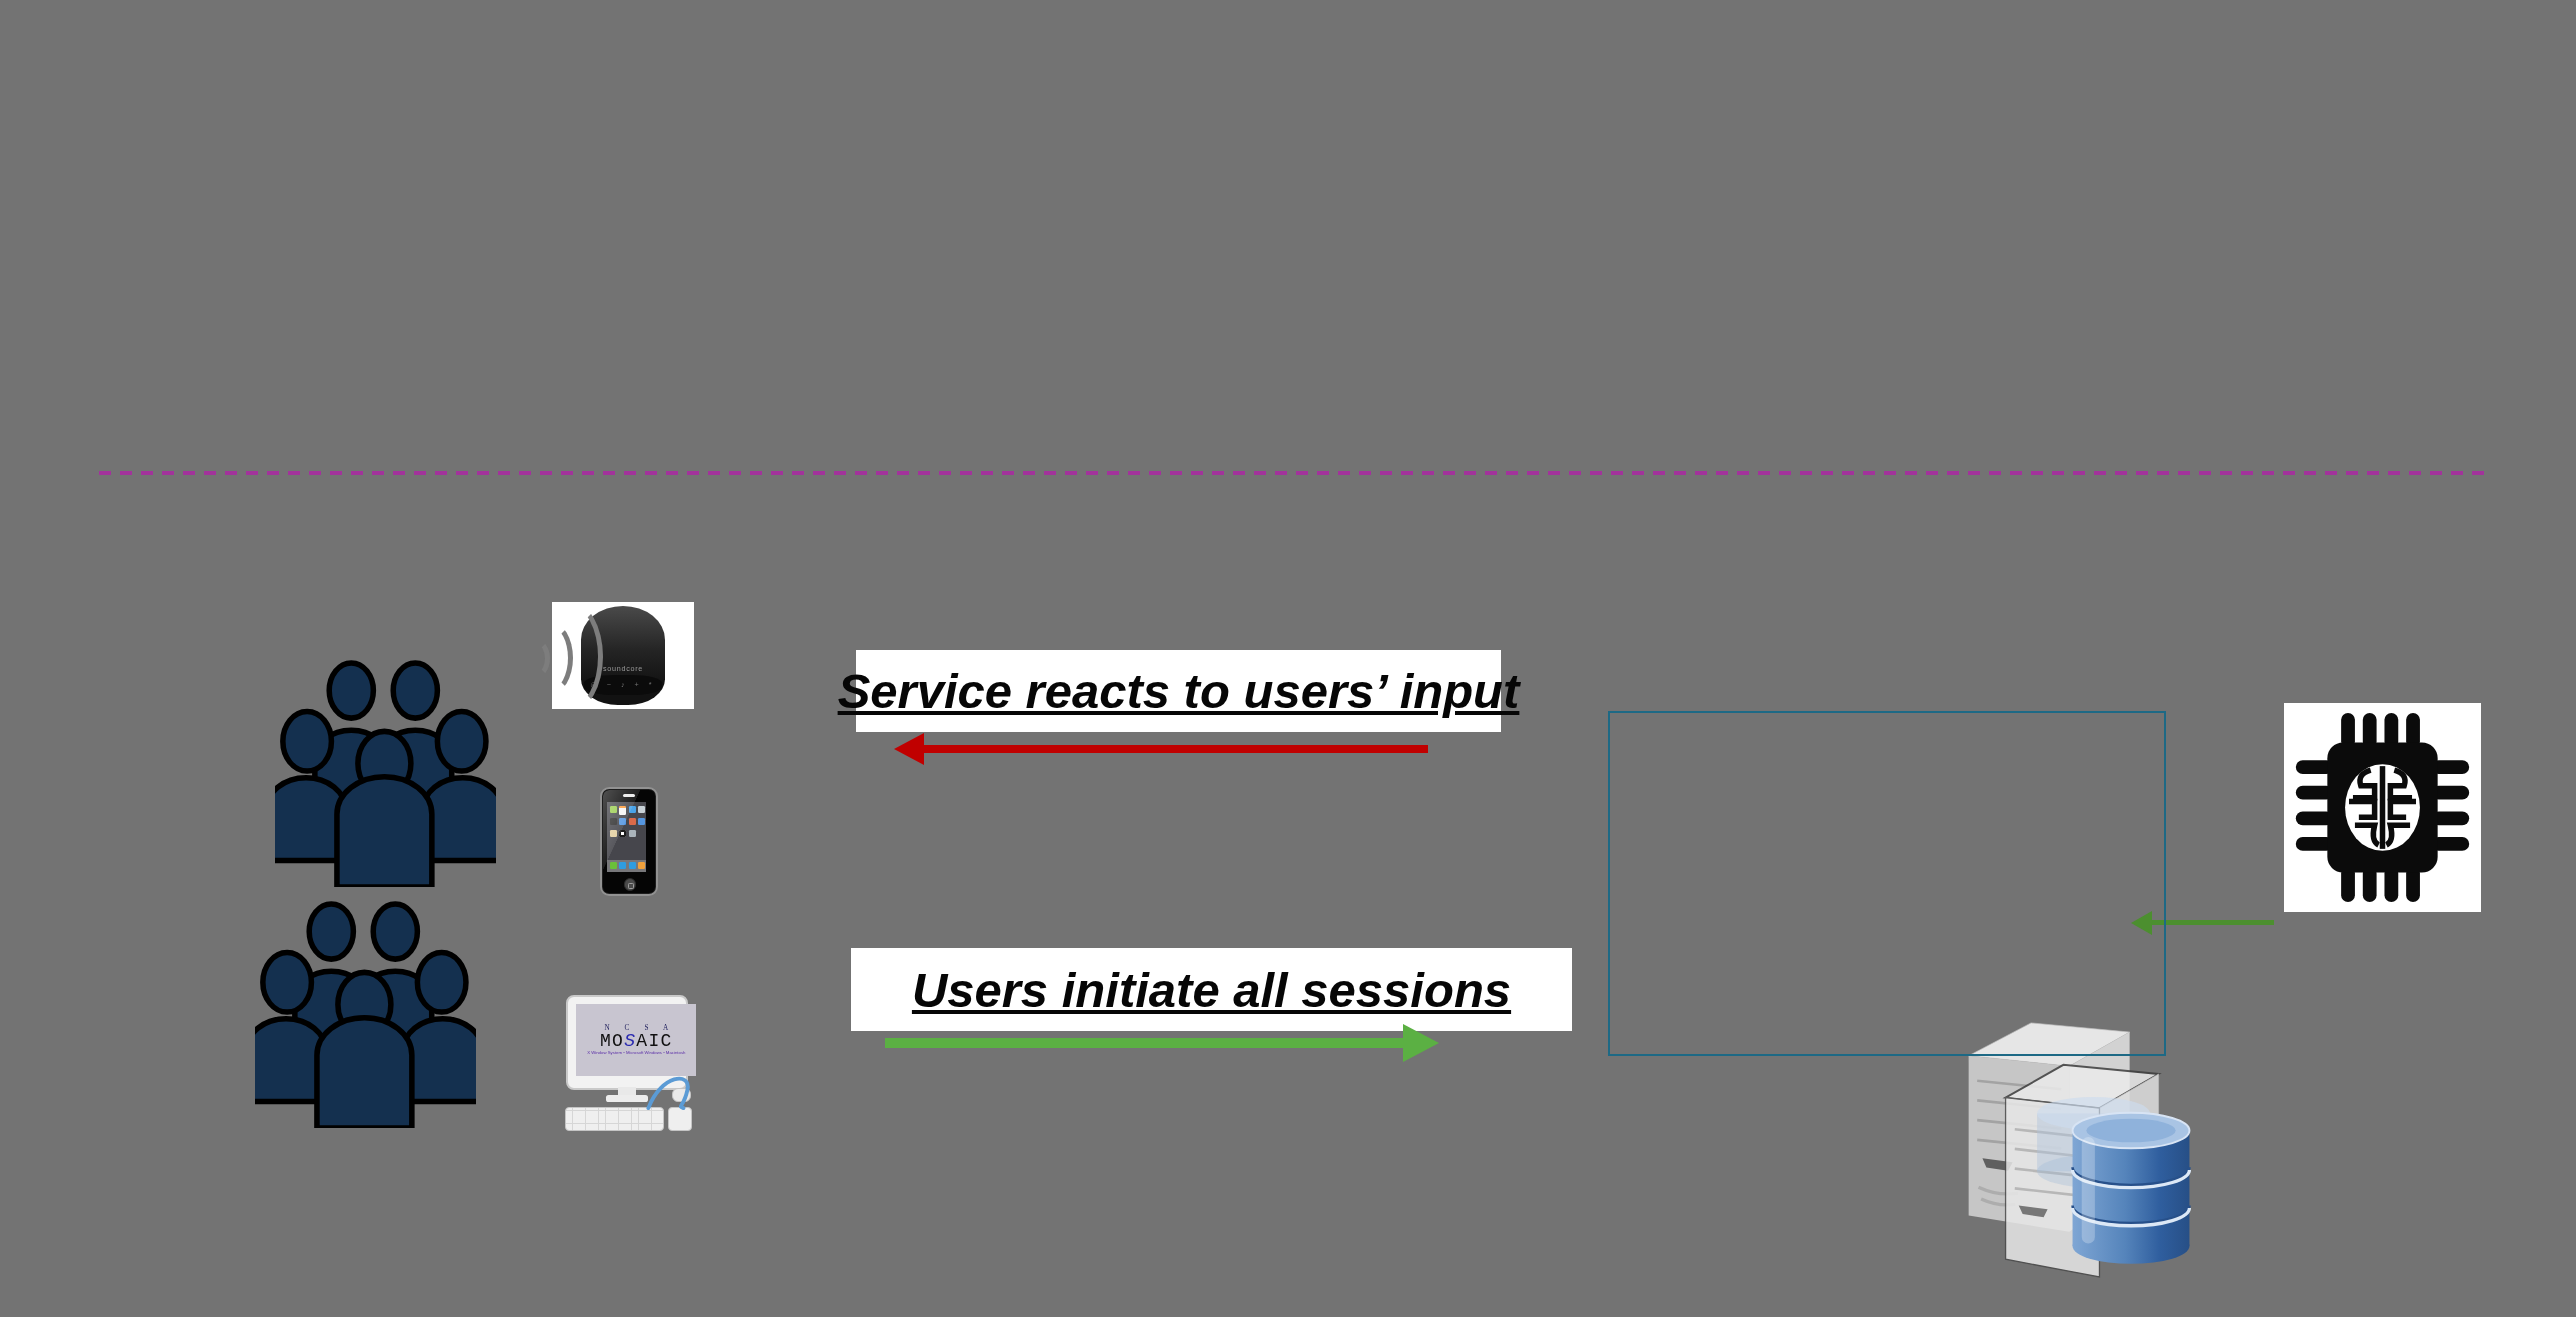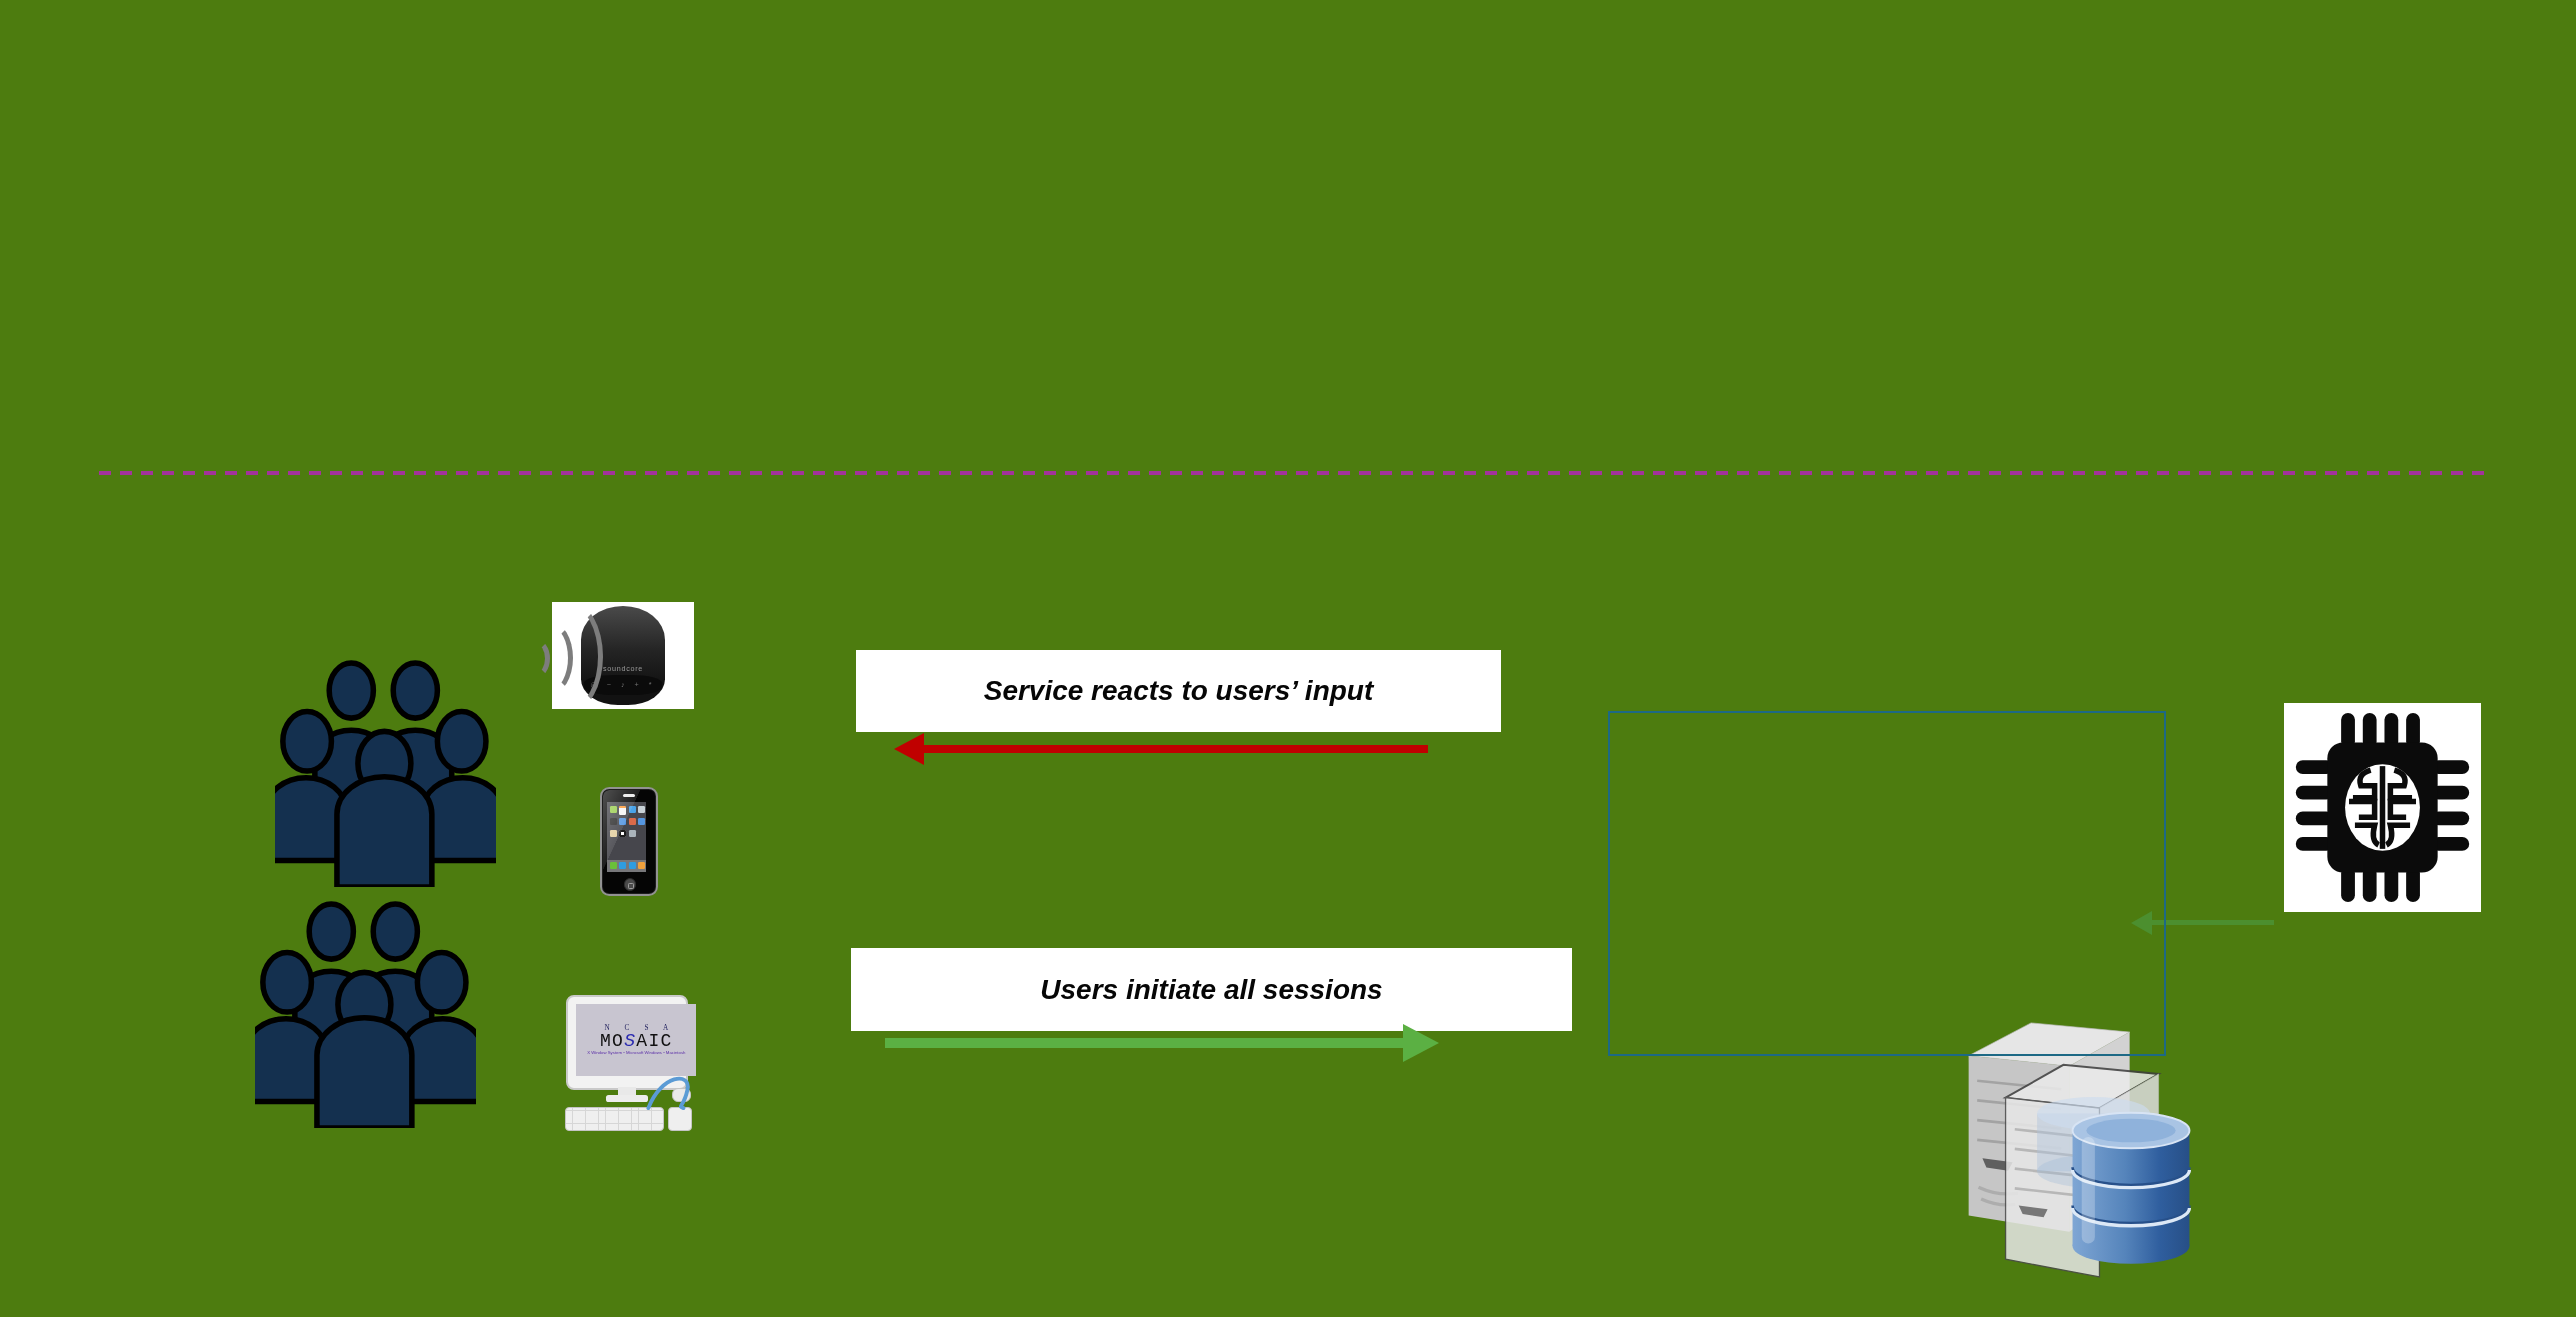--- a/index.html
+++ b/index.html
@@ -1,16 +1,16 @@
 <!DOCTYPE html>
 <html style="font-size:10.5px"><head>
 <meta charset="utf-8">
 <style>
   html,body{margin:0;padding:0;background:#000;}
-  #stage{position:relative;width:2576px;height:1318px;background:#4d7c0f;overflow:hidden;
+  #stage{position:relative;width:2576px;height:1318px;background:#737373;overflow:hidden;
          font-family:"Liberation Sans",sans-serif;}
   .abs{position:absolute;}
 
   
   .divider{left:99px;top:471px;width:2386px;height:4px;
     background:repeating-linear-gradient(90deg,#A2339B 0 12px,transparent 12px 21px);}
 
   
   .group{width:221px;height:234px;}
   .group svg{width:100%;height:100%;}
@@ -56,21 +56,21 @@
   .mon-base{left:41px;top:100px;width:42px;height:6.6px;background:#ededed;border-radius:2.6px;}
   .keyboard{left:0;top:112px;width:97px;height:22.4px;background:#efefef;border:1.3px solid #c4c4c4;border-radius:4px;
     background-image:repeating-linear-gradient(90deg,transparent 0 6px,#d6d6d6 6px 6.6px),
                      repeating-linear-gradient(0deg,transparent 0 6px,#d6d6d6 6px 6.6px);}
   .numpad{left:103px;top:112px;width:22.4px;height:22.4px;background:#efefef;border:1.3px solid #c4c4c4;border-radius:4px;}
   .mouse{left:107px;top:93px;width:17px;height:12px;background:#e9e9e9;border:1.3px solid #c4c4c4;border-radius:6px;}
   .cable{left:78px;top:74px;width:55px;height:43px;}
 
   
   .label-box{background:#fff;display:flex;align-items:center;justify-content:center;
-    font-style:italic;font-weight:700;font-size:28px;color:#060606;white-space:nowrap;}
+    font-style:italic;font-weight:700;font-size:49px;color:#060606;white-space:nowrap;text-decoration:underline;}
   .label-box1{left:856px;top:650px;width:645px;height:82px;}
   .label-box2{left:851px;top:948px;width:721px;height:83px;}
 
   
   .arrow{display:flex;align-items:center;}
   .arrow .shaft{flex:1;}
   .arrow-red{left:894px;top:733px;width:534px;height:32px;}
   .arrow-red .head{width:0;height:0;border-top:16px solid transparent;border-bottom:16px solid transparent;
     border-right:30px solid #C00000;}
   .arrow-red .shaft{height:8.6px;background:#C00000;}

